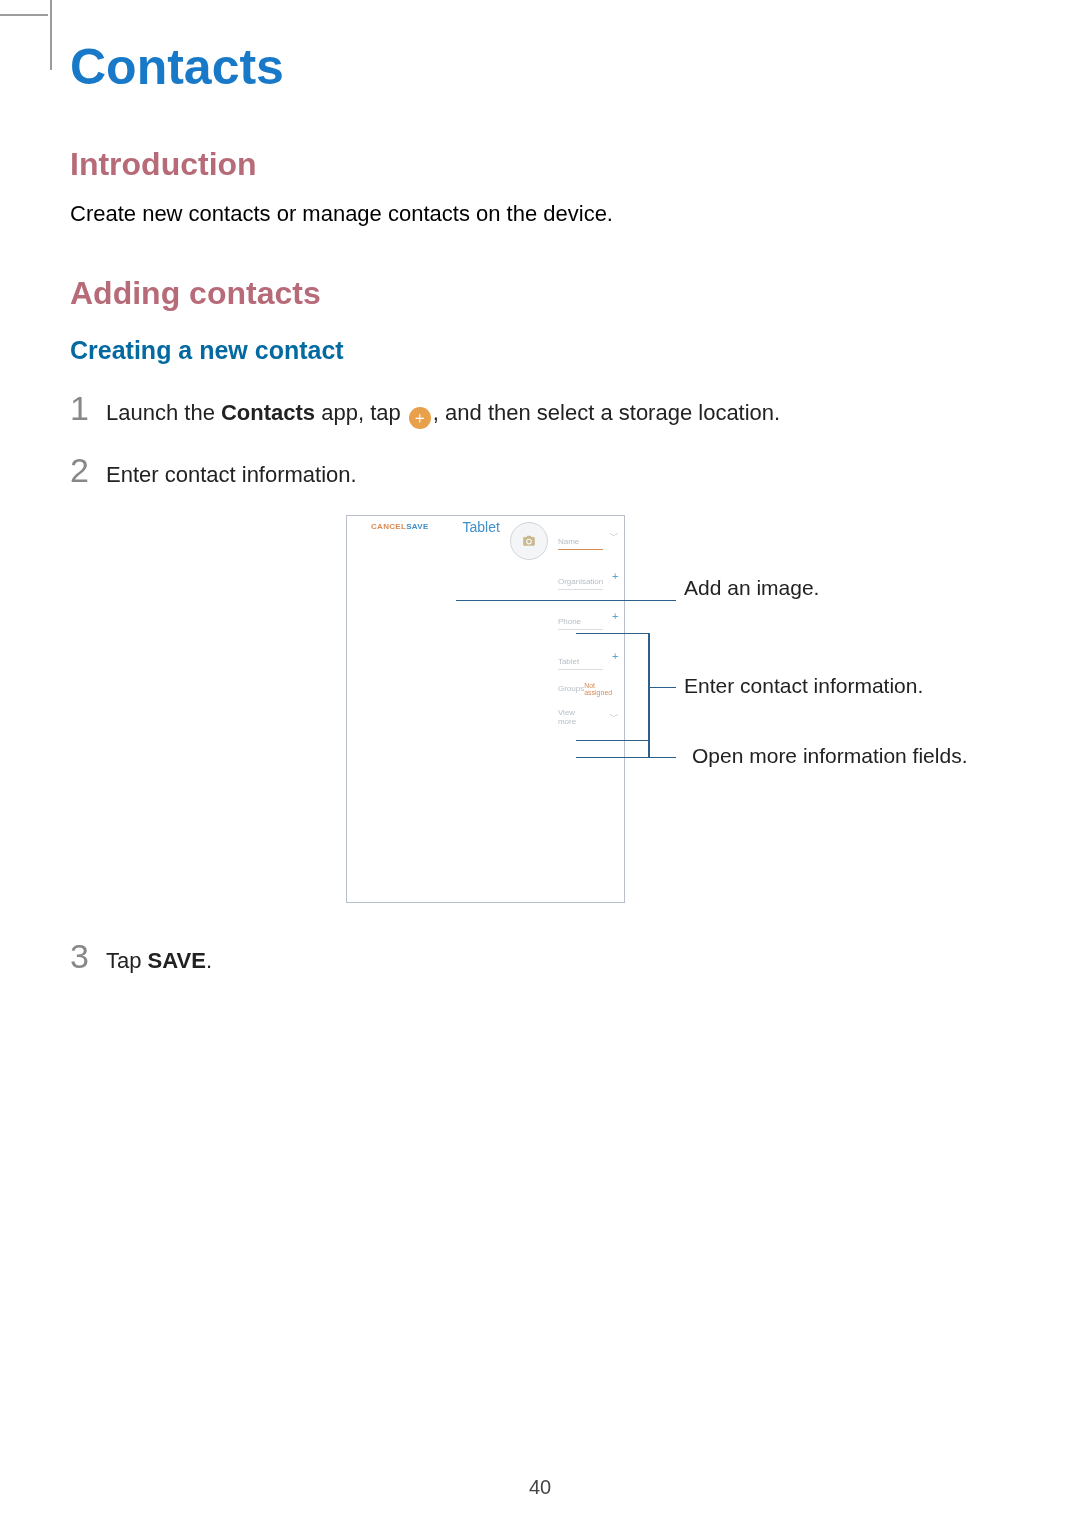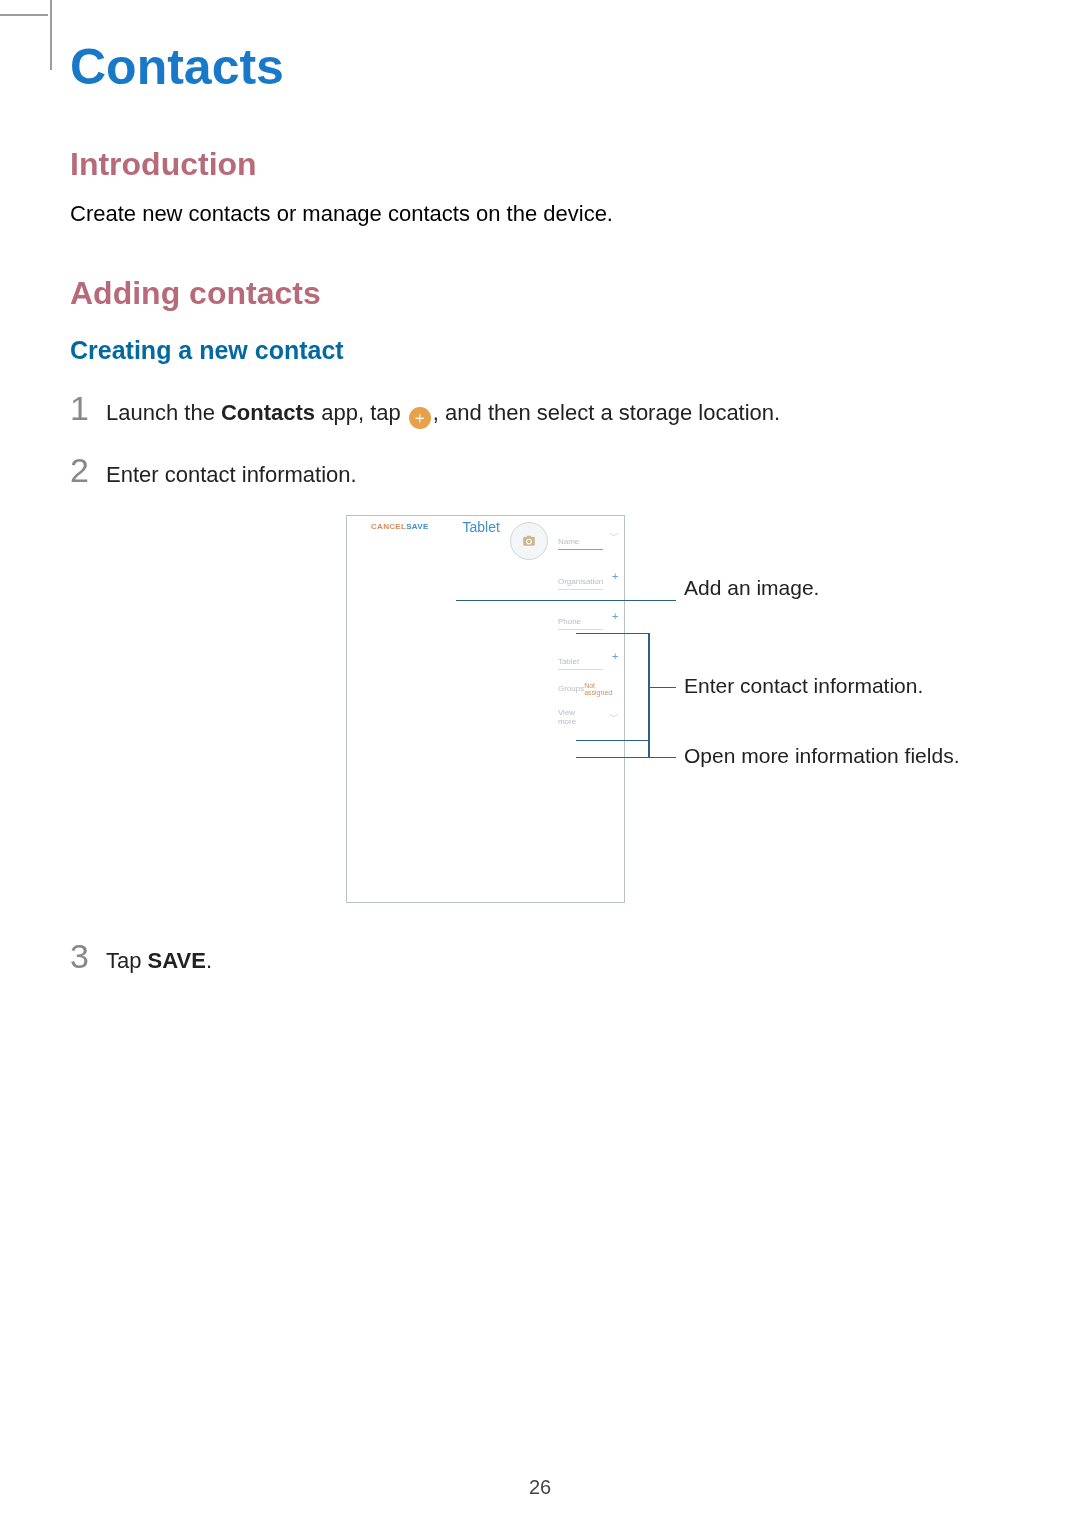--- a/index.html
+++ b/index.html
@@ -310,27 +310,27 @@
       <div class="co-tick" style="left: 0px;  top: 225px; width: 72px;"></div>
 
       <div class="co-vline" style="left: 72px; top: 118px; height: 109px;"></div>
 
       <div class="co-line" style="left: 72px; top: 172px; width: 28px;"></div>
       <div class="co-text" style="left: 108px; top: 159px;">Enter contact information.</div>
 
       <div class="co-tick" style="left: 0px;  top: 242px; width: 72px;"></div>
       <div class="co-vline" style="left: 72px; top: 225px; height: 17px;"></div>
       <div class="co-line" style="left: 0px;  top: 242px; width: 100px;"></div>
-      <div class="co-text" style="left: 108px; top: 229px;">Open more information fields.</div>
+      <div class="co-text" style="left: 116px; top: 229px;">Open more information fields.</div>
     </div>
   </div>
 
   <ol class="steps" start="3">
     <li>
       <span class="step-num">3</span>
       <span class="step-text">
         <span>Tap </span><b>SAVE</b><span>.</span>
       </span>
     </li>
   </ol>
 
-  <div class="page-num">26</div>
+  <div class="page-num">40</div>
 </div>
 
 </body></html>

